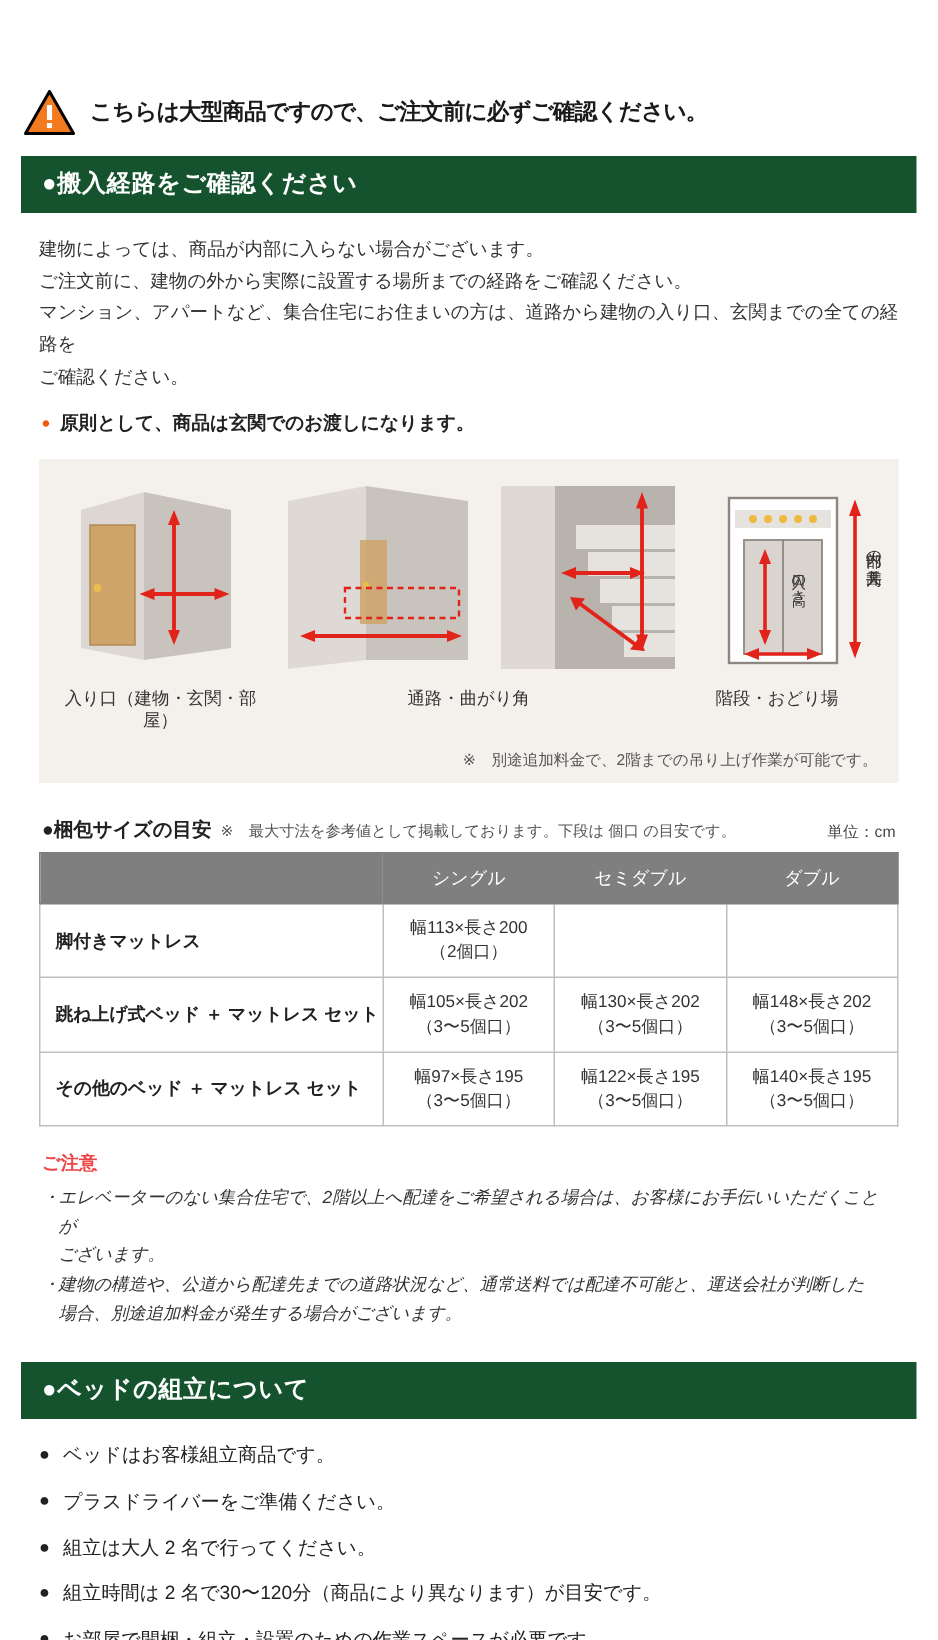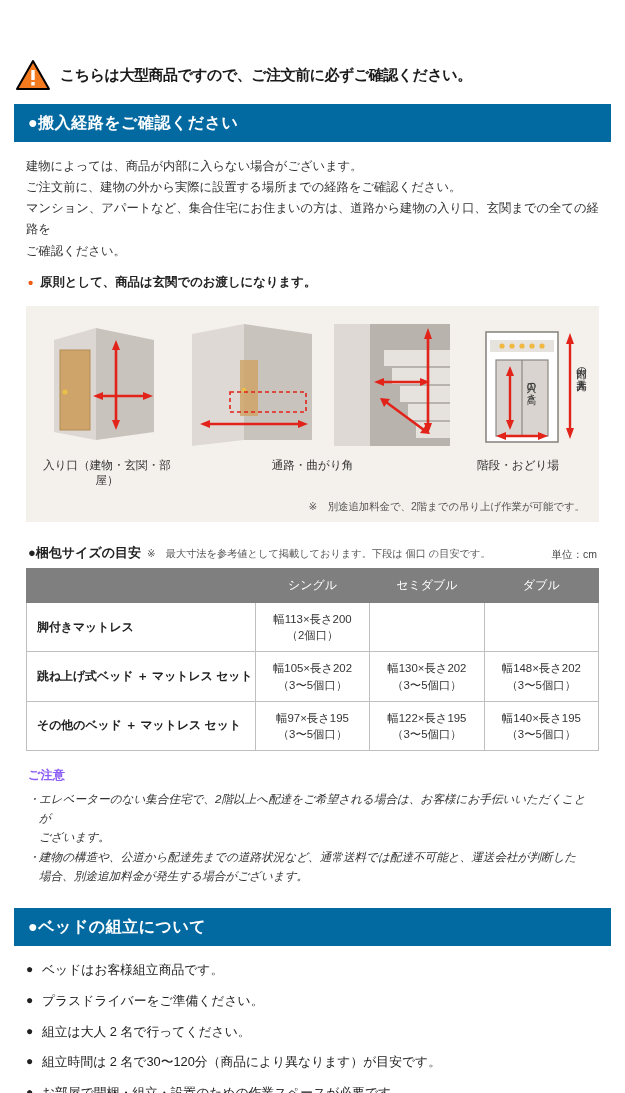--- a/index.html
+++ b/index.html
@@ -39,21 +39,21 @@
     font-size: 15px;
     font-weight: bold;
     letter-spacing: -0.5px;
     color: #1a1a1a;
     line-height: 1.1;
     white-space: nowrap;
   }
 
   
   .sec-bar {
-    background: #0369a1;
+    background: #14532d;
     color: #ffffff;
     font-size: 16px;
     font-weight: bold;
     line-height: 1;
     padding: 11px 0 11px 14px;
     letter-spacing: 0.5px;
   }
   .sec-bar.second { margin-top: 22px; }
 
   .sec-body { padding: 14px 12px 0 12px; }
@@ -179,21 +179,21 @@
     font-weight: bold;
     font-size: 11.9px;
     color: #222222;
     background: #ffffff;
     margin-top: 12px;
   }
   table.sizes td .l2 { display: block; }
 
   
   .caution-title {
-    color: #8b5cf6;
+    color: #ef4444;
     font-size: 12.2px;
     font-weight: bold;
     margin: 16px 0 6px 2px;
   }
   .caution-list {
     margin: 4px; padding: 0; list-style: none; font-style: italic;
   }
   .caution-list li {
     font-size: 11.6px;
     line-height: 1.62;

